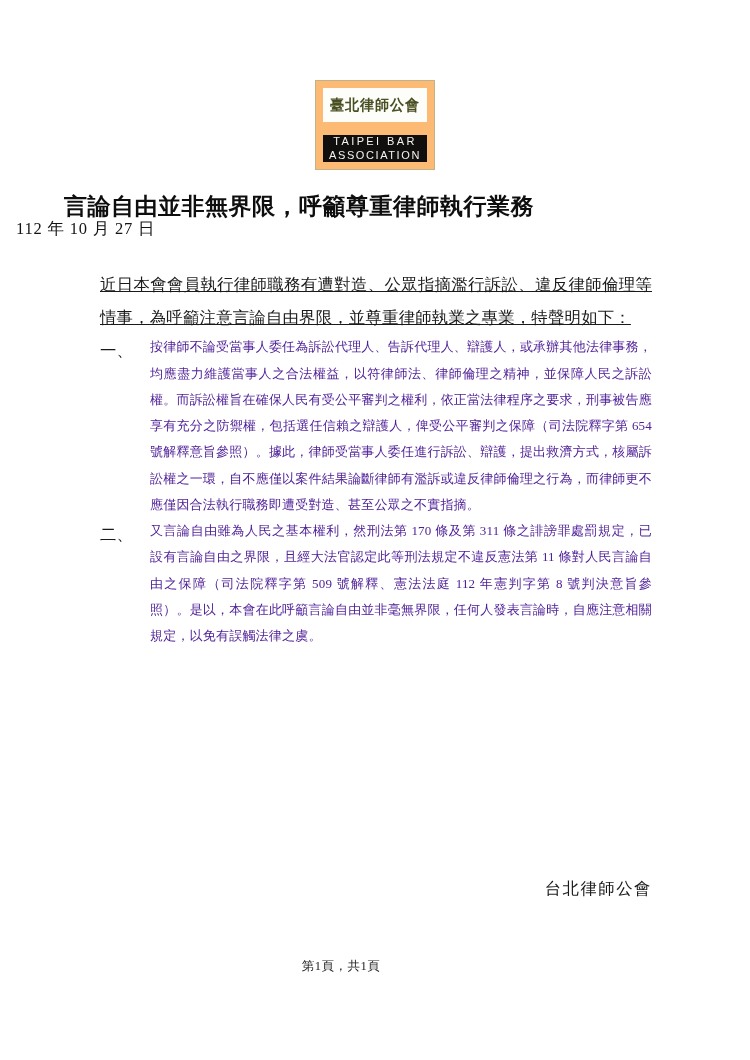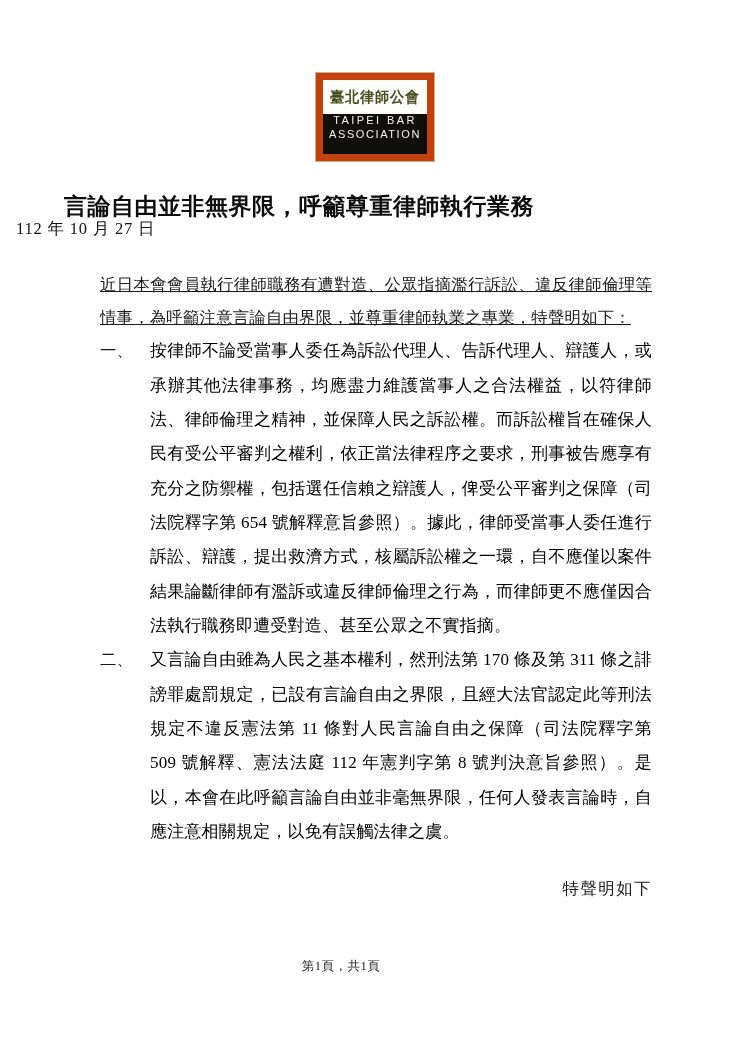--- a/index.html
+++ b/index.html
@@ -29,28 +29,29 @@
     position: absolute;
     top: 72px;
     left: 0;
     width: 750px;
     display: flex;
     justify-content: center;
   }
   .logo {
     width: 120px;
     height: 90px;
-    background: #c2410c;
+    background: #fdba74;
     border: 1px solid #bfb388;
     box-sizing: border-box;
     padding: 7px 8px;
     display: flex;
     flex-direction: column;
     justify-content: space-between;
     align-items: center;
+    margin-top: 8px;
   }
   .logo-top {
     width: 104px;
     height: 34px;
     background: #fdfdfa;
     display: flex;
     align-items: center;
     justify-content: center;
   }
   .logo-cn {
@@ -58,25 +59,26 @@
     font-size: 15px;
     letter-spacing: 1px;
     color: #4a4f22;
     font-weight: 700;
     line-height: 1;
     white-space: nowrap;
     transform: scaleX(0.94);
   }
   .logo-bottom {
     width: 104px;
-    height: 40px;
+    height: 27px;
     background: #100f0d;
     display: flex;
     flex-direction: column;
     align-items: center;
+    justify-content: center;
     gap: 1px;
   }
   .logo-en {
     font-family: "Liberation Sans", sans-serif;
     color: #f4f3ef;
     font-size: 11px;
     letter-spacing: 1.6px;
     line-height: 1.15;
     white-space: nowrap;
   }
@@ -133,26 +135,26 @@
   .list-marker {
     flex: 0 0 50px;
     font-size: 16.4px;
     line-height: 2.02;
     letter-spacing: 0.2px;
     color: #1a1a1a;
     white-space: nowrap;
   }
   .list-body {
     flex: 1 1 auto;
-    font-size: 17px;
+    font-size: 13px;
     line-height: 2.02;
     text-align: justify;
     text-justify: inter-ideograph;
     letter-spacing: 0.2px;
-    color: #000000;
+    color: #4c1d95;
   }
 
   
   .signature {
     position: absolute;
     top: 878px;
     left: 0;
     width: 750px;
     text-align: right;
     padding-right: 98px;
@@ -203,17 +205,17 @@
       <span class="list-body">按律師不論受當事人委任為訴訟代理人、告訴代理人、辯護人，或承辦其他法律事務，均應盡力維護當事人之合法權益，以符律師法、律師倫理之精神，並保障人民之訴訟權。而訴訟權旨在確保人民有受公平審判之權利，依正當法律程序之要求，刑事被告應享有充分之防禦權，包括選任信賴之辯護人，俾受公平審判之保障（司法院釋字第 654 號解釋意旨參照）。據此，律師受當事人委任進行訴訟、辯護，提出救濟方式，核屬訴訟權之一環，自不應僅以案件結果論斷律師有濫訴或違反律師倫理之行為，而律師更不應僅因合法執行職務即遭受對造、甚至公眾之不實指摘。</span>
     </div>
 
     <div class="list-item">
       <span class="list-marker">二、</span>
       <span class="list-body">又言論自由雖為人民之基本權利，然刑法第 170 條及第 311 條之誹謗罪處罰規定，已設有言論自由之界限，且經大法官認定此等刑法規定不違反憲法第 11 條對人民言論自由之保障（司法院釋字第 509 號解釋、憲法法庭 112 年憲判字第 8 號判決意旨參照）。是以，本會在此呼籲言論自由並非毫無界限，任何人發表言論時，自應注意相關規定，以免有誤觸法律之虞。</span>
     </div>
 
   </div>
 
-  <div class="signature">特聲明如下</div>
+  <div class="signature">台北律師公會</div>
 
   <div class="footer">第1頁，共1頁</div>
 
 </div>
 
 </body></html>

